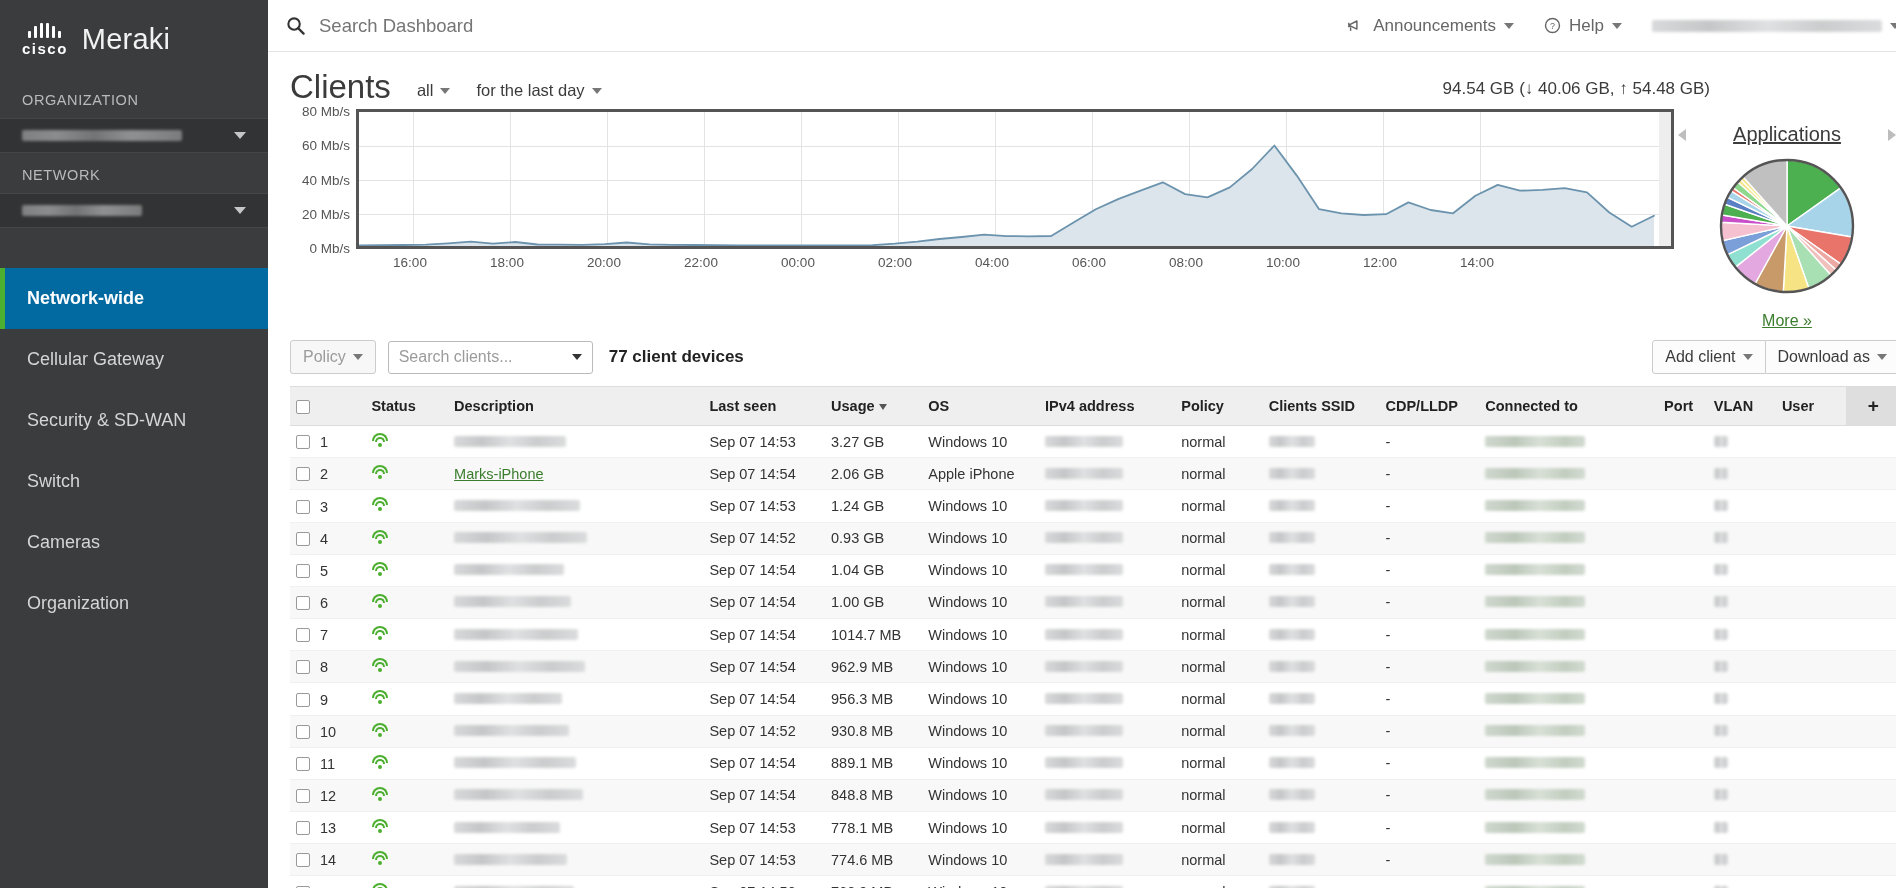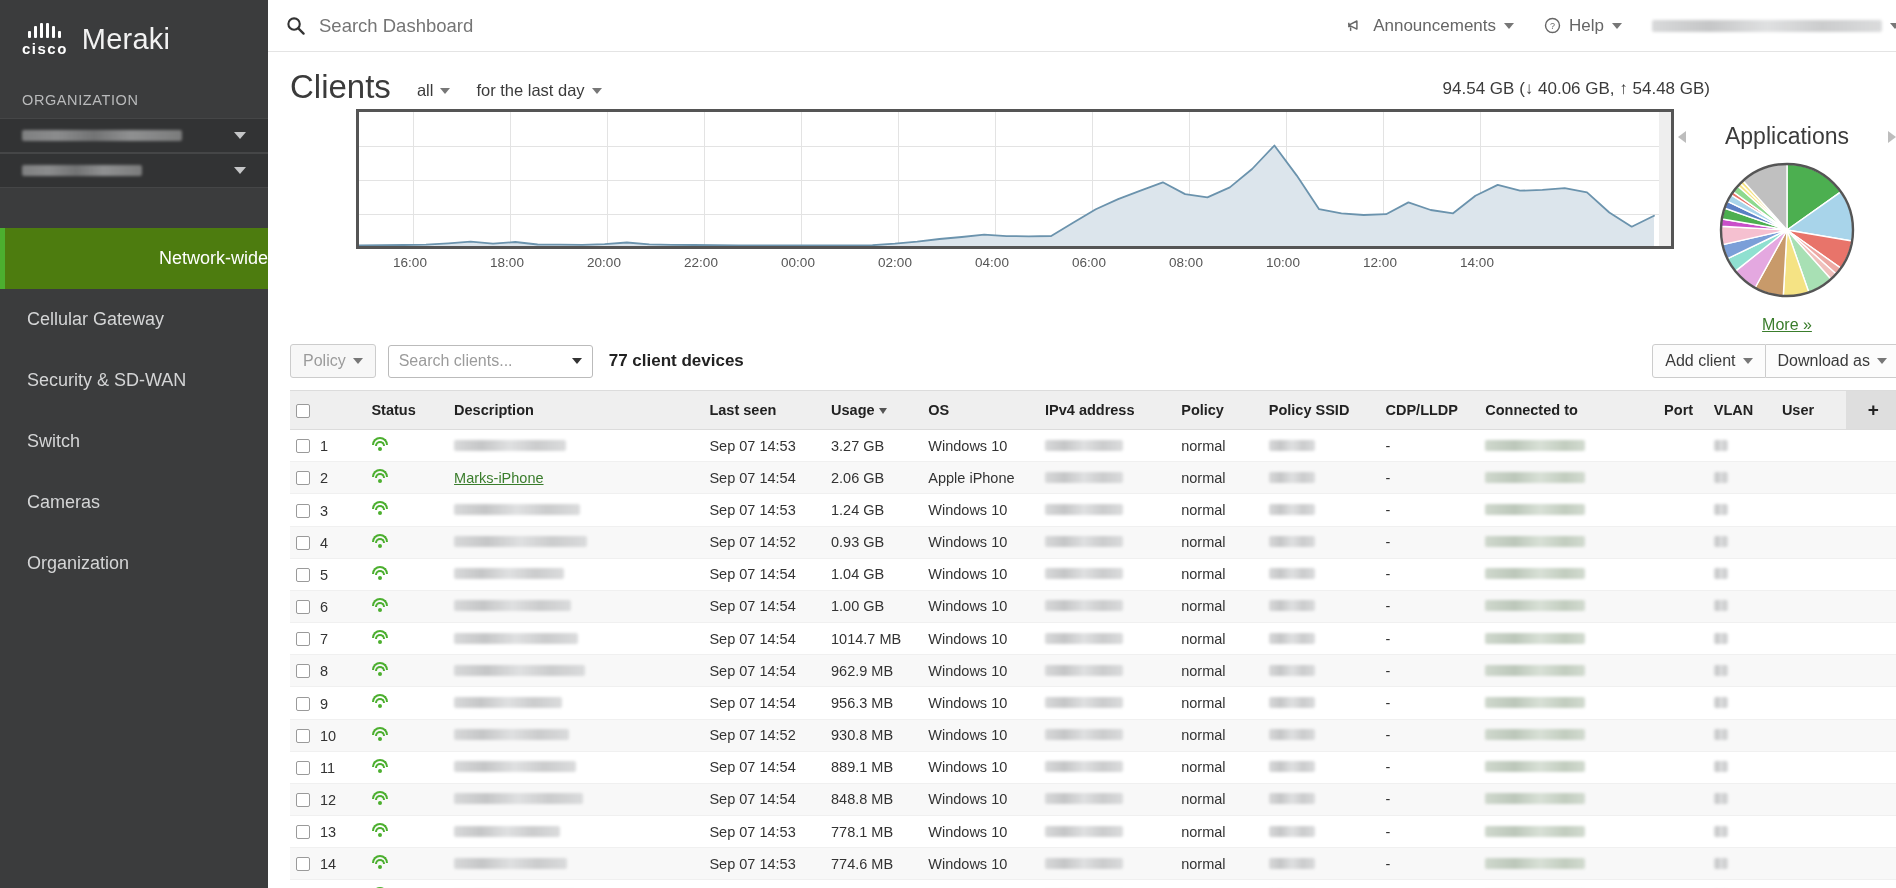--- a/index.html
+++ b/index.html
@@ -69,21 +69,21 @@
   }
   .side-gap { height: 40px; background: #3b3c3d; }
   .nav { display: flex; flex-direction: column; }
   .nav-item {
     height: 61px; display: flex; align-items: center;
     padding-left: 22px; font-size: 18px; color: #d4d5d6;
     cursor: pointer; border-left: 5px solid transparent;
     background: #3b3c3d;
   }
   .nav-item.active {
-    background: #4d7c0f; color: #ffffff; border-left-color: #4caf2f; font-weight: 400; justify-content: flex-end;
+    background: #0369a1; color: #ffffff; border-left-color: #4caf2f; font-weight: 700;
   }
 
   
   .main { flex: 1; height: 888px; background: #fff; display: flex; flex-direction: column; position: relative; }
   .topbar {
     height: 52px; min-height: 52px; display: flex; align-items: center;
     justify-content: space-between; padding: 0 22px 0 18px;
     border-bottom: 1px solid #e4e4e4; background: #fff;
   }
   .search-wrap { display: flex; align-items: center; gap: 12px; }
@@ -137,21 +137,21 @@
     position: absolute; font-size: 13.5px; color: #555;
     transform: translateX(-50%); white-space: nowrap; text-align: center;
   }
 
   
   .apps-panel {
     width: 226px; display: flex; flex-direction: column; align-items: center;
     padding-top: 14px; position: relative;
   }
   .apps-head { display: flex; align-items: center; justify-content: center; gap: 0; width: 100%; }
-  .apps-title { font-size: 23px; color: #3b3b3b; }
+  .apps-title { font-size: 20px; color: #3b3b3b; text-decoration: underline; }
   .arrow-l, .arrow-r { width: 0; height: 0; cursor: pointer; }
   .arrow-l { border-top: 6px solid transparent; border-bottom: 6px solid transparent; border-right: 8px solid #bdbdbd; margin-right: auto; margin-left: 4px;}
   .arrow-r { border-top: 6px solid transparent; border-bottom: 6px solid transparent; border-left: 8px solid #bdbdbd; margin-left: auto; margin-right: 4px;}
   .pie-wrap { margin-top: 10px; }
   .more-link {
     margin-top: 12px; font-size: 16px; color: #3a7d2c;
     text-decoration: underline; cursor: pointer;
   }
 
   
@@ -244,20 +244,21 @@
       </div>
       <div class="brand-name">Meraki</div>
     </div>
 
     <div class="side-label">ORGANIZATION</div>
     <div class="side-select">
       <span class="redact" style="width:160px"></span>
       <span class="caret-down"></span>
     </div>
 
+    <div class="side-label">NETWORK</div>
     <div class="side-select">
       <span class="redact" style="width:120px"></span>
       <span class="caret-down"></span>
     </div>
 
     <div class="side-gap"></div>
 
     <nav class="nav">
       <div class="nav-item active">
         <span>Network-wide</span>
@@ -328,20 +329,27 @@
         <div class="head-filter">
           <span>for the last day</span>
           <span class="caret-sm"></span>
         </div>
         <div class="usage-total">94.54 GB (↓ 40.06 GB, ↑ 54.48 GB)</div>
       </div>
 
       <div class="chart-row">
 
         <div class="chart-box">
+          <div class="y-labels">
+            <span class="y-lab" style="top:2px">80 Mb/s</span>
+            <span class="y-lab" style="top:36px">60 Mb/s</span>
+            <span class="y-lab" style="top:71px">40 Mb/s</span>
+            <span class="y-lab" style="top:105px">20 Mb/s</span>
+            <span class="y-lab" style="top:139px">0 Mb/s</span>
+          </div>
 
           <div class="plot">
             <div class="plot-inner">
               <div class="gridline-h" style="top:34px"></div>
               <div class="gridline-h" style="top:68px"></div>
               <div class="gridline-h" style="top:102px"></div>
               <div class="gridline-v" style="left:54px"></div>
               <div class="gridline-v" style="left:151px"></div>
               <div class="gridline-v" style="left:248px"></div>
               <div class="gridline-v" style="left:345px"></div>
@@ -447,21 +455,21 @@
               </th>
               <th class="col-status">Status</th>
               <th class="col-desc">Description</th>
               <th class="col-seen">Last seen</th>
               <th class="col-usage">
                 <span>Usage</span><span class="sort-caret"></span>
               </th>
               <th class="col-os">OS</th>
               <th class="col-ip">IPv4 address</th>
               <th class="col-policy">Policy</th>
-              <th class="col-ssid">Policy SSID</th>
+              <th class="col-ssid">Clients SSID</th>
               <th class="col-cdp">CDP/LLDP</th>
               <th class="col-conn">Connected to</th>
               <th class="col-port">Port</th>
               <th class="col-vlan">VLAN</th>
               <th class="col-user">User</th>
               <th class="col-plus plus-col">+</th>
             </tr>
           </thead>
           <tbody id="clients-tbody">
               <tr>

